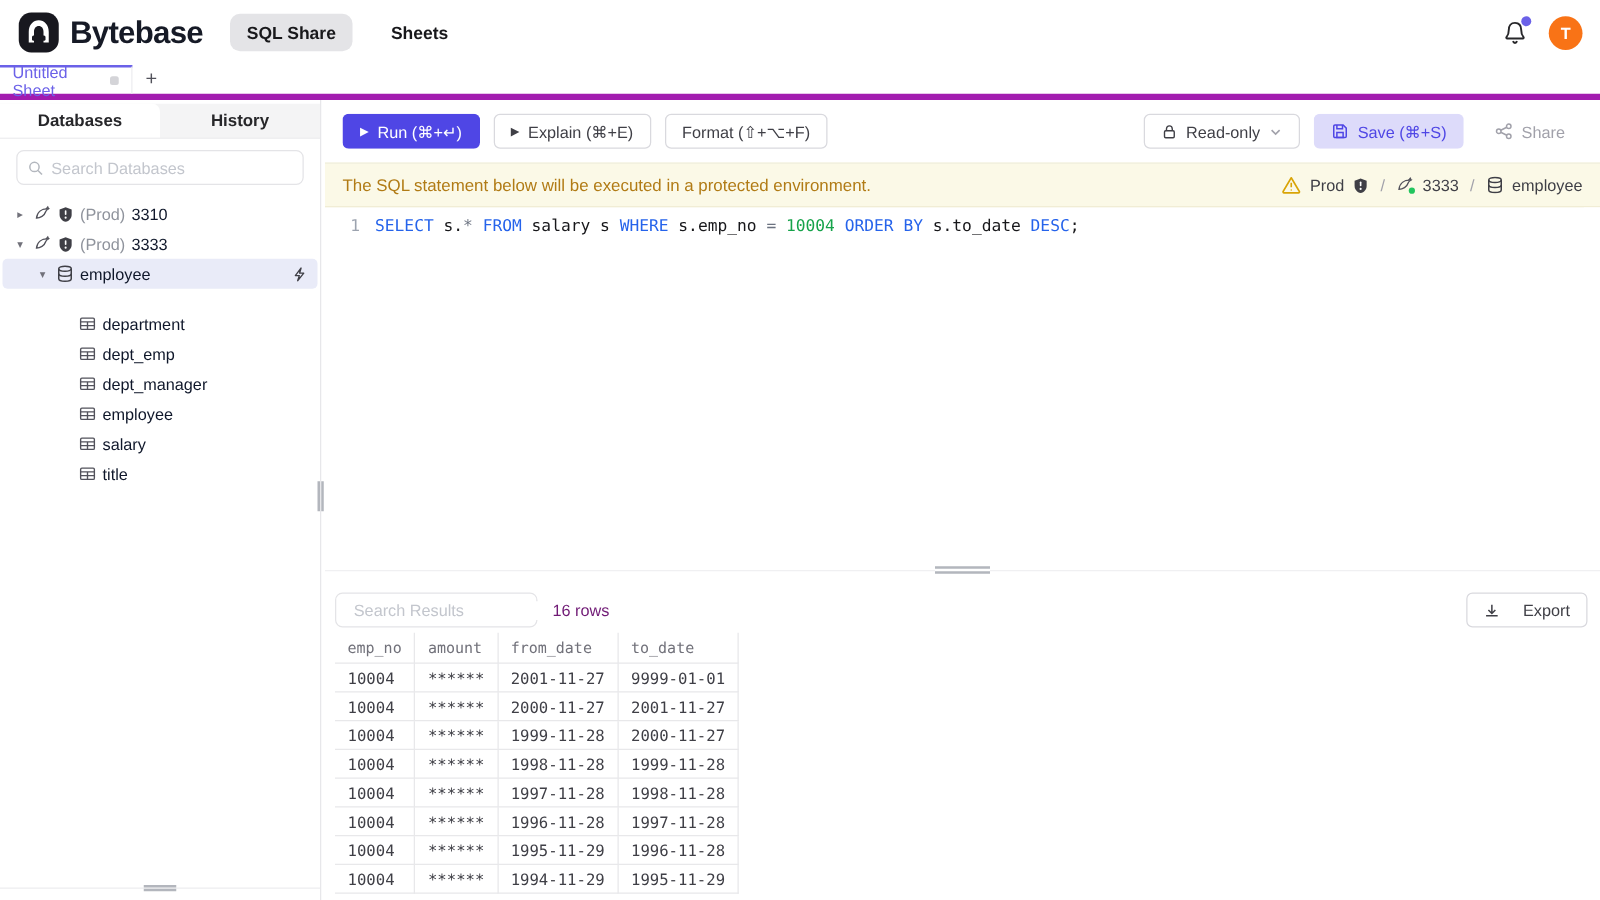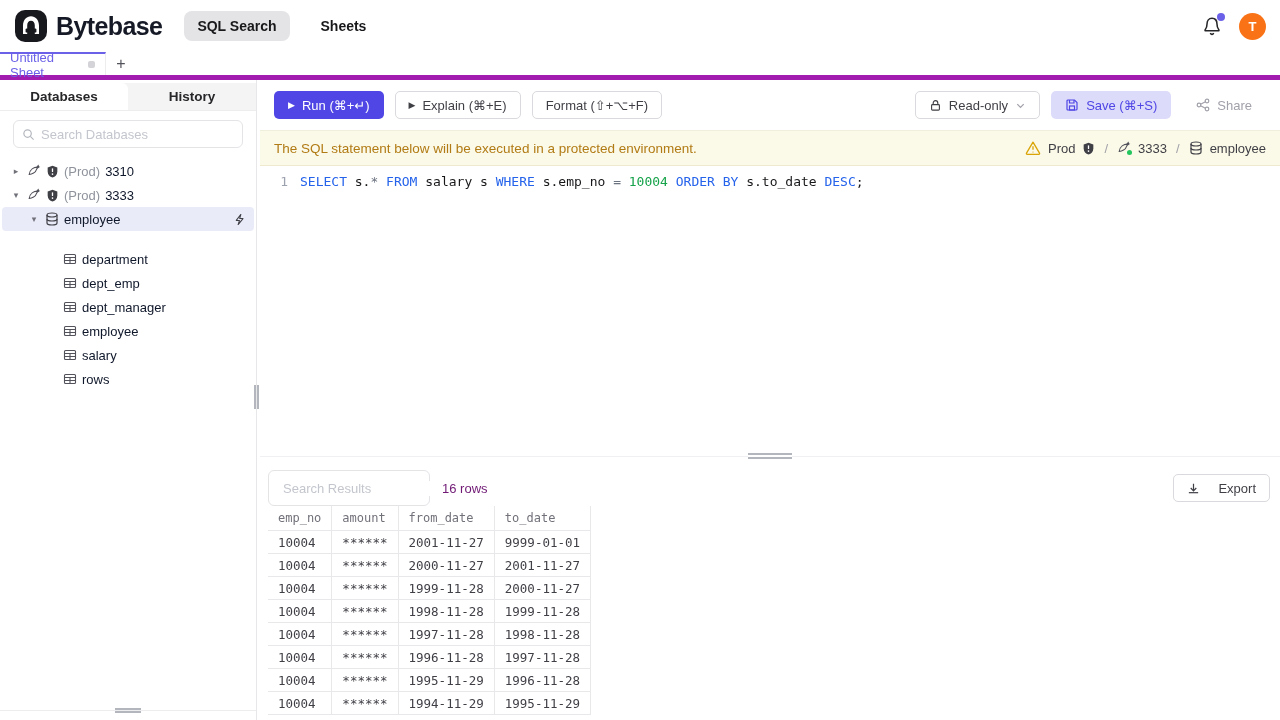--- a/index.html
+++ b/index.html
@@ -92,21 +92,21 @@
   .tok-op { color:#6b7280; }
   .tok-id { color:#18181b; }
 
   .h-divider { height:14px; flex:none; position:relative; border-top:1px solid #f0f0f2; }
   .h-handle { position:absolute; top:-4px; left:calc(50% - 22px); width:44px; height:6px;
     border-top:2px solid #b3b6bd; border-bottom:2px solid #b3b6bd; background:#fff; }
 
   
   .results { height:250px; flex:none; display:flex; flex-direction:column; }
   .results-header { height:36px; flex:none; display:flex; align-items:center; padding:0 10px 0 8px; gap:12px; }
-  .results-search { width:162px; height:36px; margin:0; }
+  .results-search { width:162px; height:28px; margin:0; }
   .row-count { font-size:13px; color:#701a75; }
   .btn-export { margin-left:auto; border-color:#e2e2e6;gap:18px; }
 
   .grid-wrap { flex:1; overflow:hidden; padding-left:8px; }
   table.grid { border-collapse:collapse; font-family:"DejaVu Sans Mono", monospace; }
   .grid th { font-weight:400; color:#71717a; font-size:12px; text-align:left;
     border:1px solid #e8e8ea; padding:5px 10px 5px 10px; }
   .grid td { font-size:12.5px; color:#3f3f46; border:1px solid #e8e8ea; padding:3px 10px; height:23px; }
   .grid th:first-child, .grid td:first-child { border-left:none; }
   .grid th { border-top:none; }
@@ -118,21 +118,21 @@
   <div class="logo">
     <svg width="34" height="34" viewBox="0 0 34 34">
       <rect x="1" y="1" width="32" height="32" rx="10" fill="#18181f"></rect>
       <path d="M9 25 V16.5 C9 10.8 12.6 7.2 17 7.2 C21.4 7.2 25 10.8 25 16.5 V25 H20.8 V16.5 C20.8 13.6 19.3 11.8 17 11.8 C14.7 11.8 13.2 13.6 13.2 16.5 V25 Z" fill="#fff"></path>
       <rect x="11.6" y="19.4" width="3.2" height="4.2" rx="1.2" fill="#18181f"></rect>
       <rect x="19.2" y="19.4" width="3.2" height="4.2" rx="1.2" fill="#18181f"></rect>
     </svg>
     <span class="brand">Bytebase</span>
   </div>
   <div class="nav">
-    <span class="nav-pill active">SQL Search</span>
+    <span class="nav-pill active">SQL Share</span>
     <span class="nav-pill">Sheets</span>
   </div>
   <div class="top-right">
     <div class="bell-wrap">
       <svg width="22" height="22" viewBox="0 0 20 20" fill="none" stroke="#27272a" stroke-width="1.4">
         <path d="M10 3 C7 3 5.5 5.2 5.5 8 C5.5 11.5 4.5 12.6 3.8 13.4 C3.5 13.8 3.7 14.3 4.1 14.3 H15.9 C16.3 14.3 16.5 13.8 16.2 13.4 C15.5 12.6 14.5 11.5 14.5 8 C14.5 5.2 13 3 10 3 Z" stroke-linejoin="round"></path>
         <path d="M8.5 16.3 C8.8 17.1 9.4 17.6 10 17.6 C10.6 17.6 11.2 17.1 11.5 16.3"></path>
       </svg>
       <span class="bell-badge"></span>
     </div>
@@ -269,21 +269,21 @@
           <span class="tname">salary</span>
         </div>
         <div class="tree-item" style="padding-left: 44px;">
           <span class="caret"></span>
           <span class="ticon">
             <svg width="14" height="14" viewBox="0 0 14 14" fill="none" stroke="#52525b" stroke-width="1.1">
               <rect x="1.5" y="2.5" width="11" height="9" rx="1"></rect>
               <path d="M1.5 5.5 H12.5 M1.5 8.5 H12.5 M7 5.5 V11.5"></path>
             </svg>
           </span>
-          <span class="tname">rows</span>
+          <span class="tname">title</span>
         </div>
       </div>
     <div class="side-bottom">
       <div class="side-bottom-handle"></div>
     </div>
   </aside>
 
   <div class="v-divider">
     <div class="v-handle"></div>
   </div>

